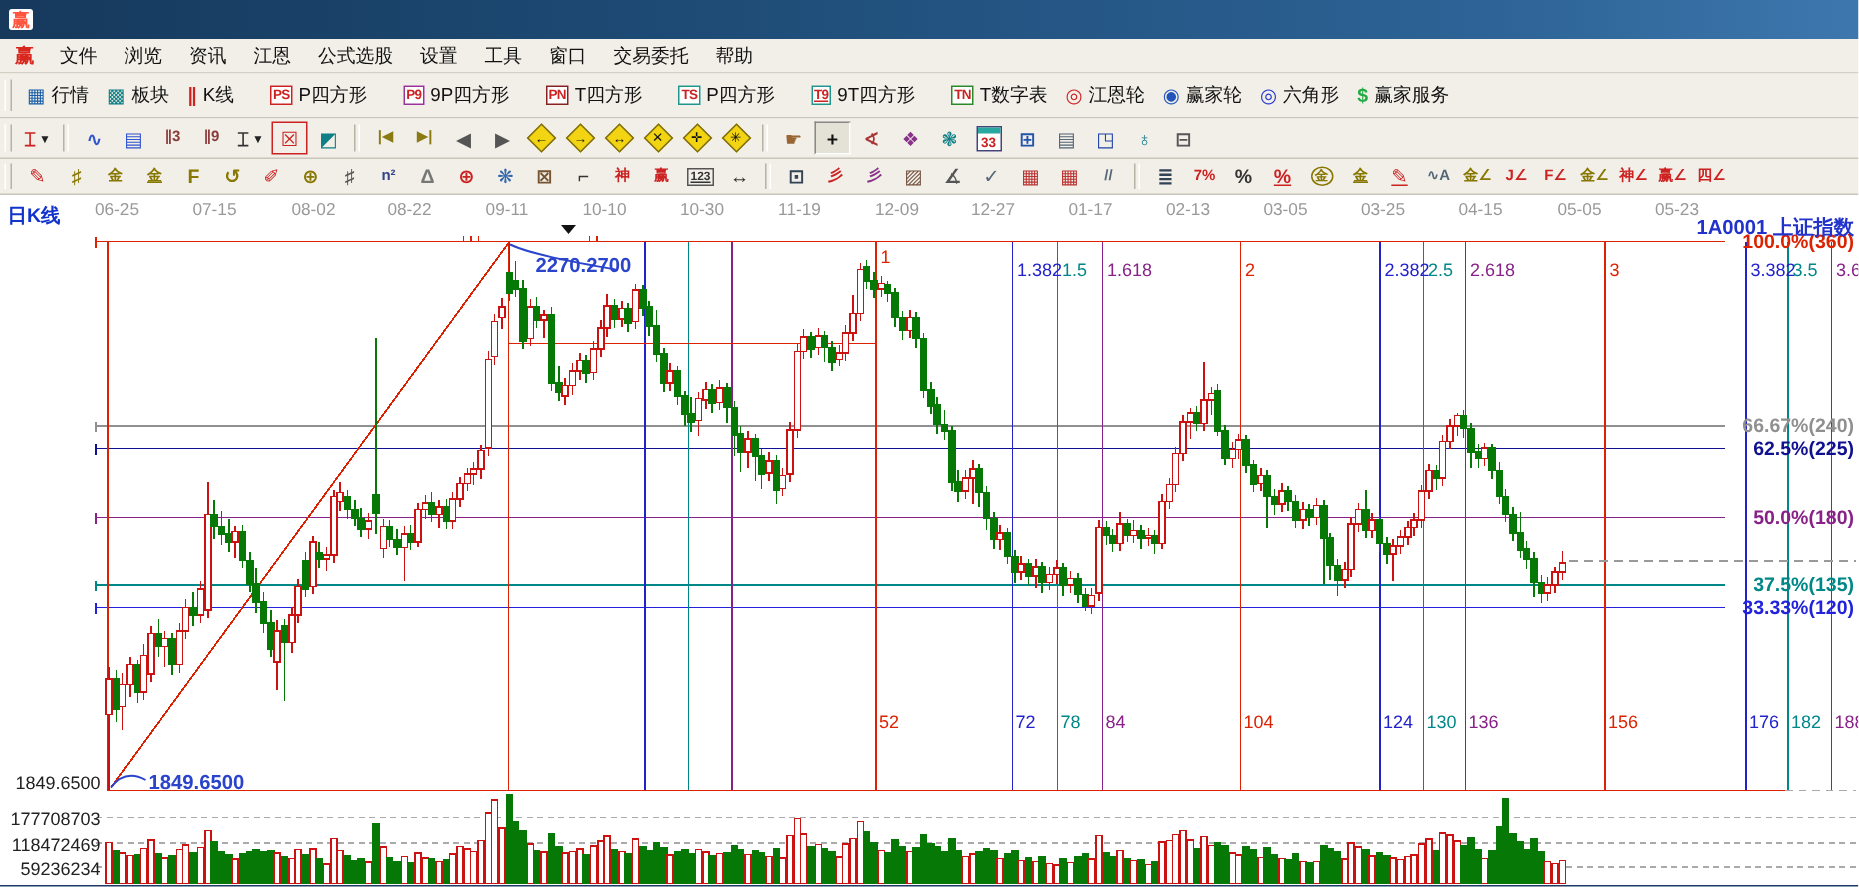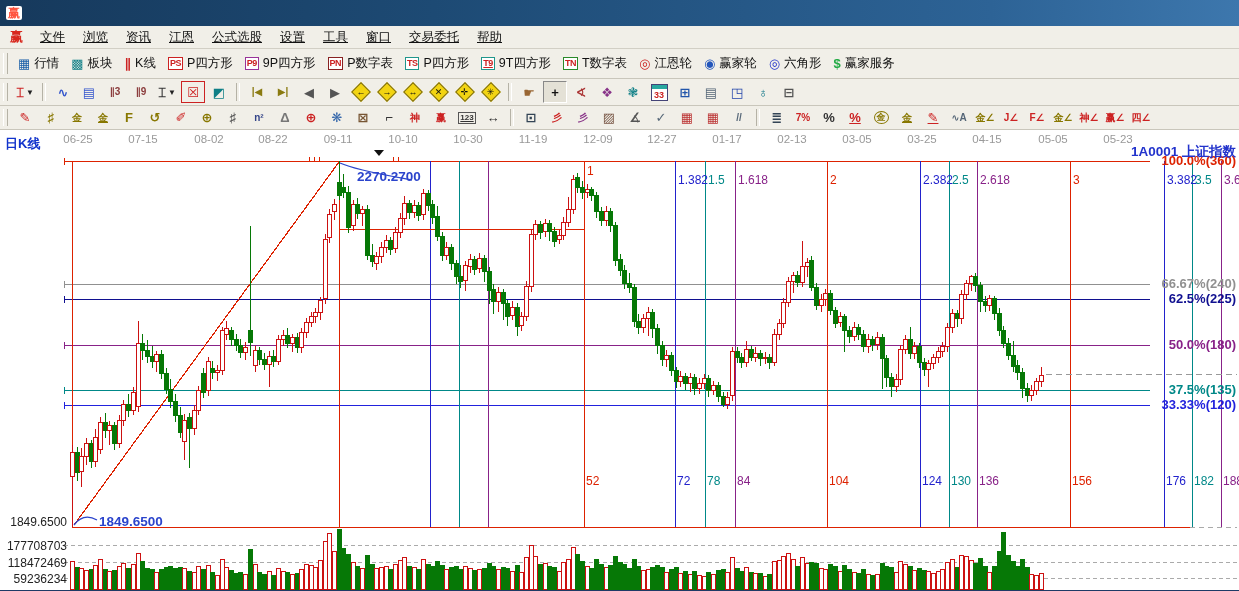--- a/index.html
+++ b/index.html
@@ -25,21 +25,21 @@
     margin:0 1px;border:1px solid transparent;cursor:default;position:relative;}
   .tb-ibtn.active{background:#e4e1d6;border-color:#888 #fff #fff #888;border-style:solid;}
   .tb-ibtn.redbox{border-color:#cc2222;}
   .glyph{font-size:13px;line-height:1;font-weight:bold;}
   .glyph.small{font-size:10px;}
   .glyph.u{text-decoration:underline;}
   .glyph.boxed{border:1px solid #555;font-size:8px;padding:1px 1px;font-weight:bold;}
   .glyph.circled{border:1px solid #887700;border-radius:50%;padding:1px 2px;font-size:9px;}
   .caret{font-size:8px;color:#222;margin-left:2px;}
   .badge{font-size:9px;font-weight:bold;color:#cc2222;border:1px solid;padding:0 1px;
-    letter-spacing:-0.5px;line-height:11px;background:#fff;}
+    letter-spacing:-0.5px;line-height:11px;background:#fff;margin-left:12px;}
   .dmd{width:12px;height:12px;background:#f2d412;border:1px solid #7c6c14;
     transform:rotate(45deg);display:flex;align-items:center;justify-content:center;}
   .dmd>span{transform:rotate(-45deg);font-size:9px;font-weight:bold;color:#111;line-height:1;}
   .cal{width:15px;height:15px;border:1px solid #447;background:#fff;position:relative;
     display:flex;align-items:flex-end;justify-content:center;font-size:9px;
     font-weight:bold;color:#cc2222;line-height:10px;}
   .cal::before{content:"";position:absolute;top:0;left:0;right:0;height:4px;background:#28a8a0;}
   .tb-sep{width:2px;height:70%;border-left:1px solid #b5b2a6;border-right:1px solid #fff;margin:0 4px;}
   #chart-wrap{position:relative;width:1239px;height:465px;background:#fff;}
   #chart-svg{position:absolute;left:0;top:0;}
@@ -47,21 +47,21 @@
 </style>
 </head>
 <body>
 
 <div class="titlebar">
   <span class="logo">赢</span>
 </div>
 
 <div class="menubar">
   <span class="logo">赢</span>
-  <div style="display:flex;height:100%;text-decoration:underline;">
+  <div style="display:flex;height:100%;">
       <div class="menu-item">文件</div>
       <div class="menu-item">浏览</div>
       <div class="menu-item">资讯</div>
       <div class="menu-item">江恩</div>
       <div class="menu-item">公式选股</div>
       <div class="menu-item">设置</div>
       <div class="menu-item">工具</div>
       <div class="menu-item">窗口</div>
       <div class="menu-item">交易委托</div>
       <div class="menu-item">帮助</div>
@@ -85,21 +85,21 @@
     <div class="tb-btn">
       <span class="badge" style="border-color: rgb(204, 34, 34);">PS</span>
       <span>P四方形</span>
     </div>
     <div class="tb-btn">
       <span class="badge" style="border-color: rgb(153, 51, 153);">P9</span>
       <span>9P四方形</span>
     </div>
     <div class="tb-btn">
       <span class="badge" style="border-color: rgb(136, 34, 34);">PN</span>
-      <span>P数字表</span>
+      <span>T四方形</span>
     </div>
     <div class="tb-btn">
       <span class="badge" style="border-color: rgb(31, 150, 140);">TS</span>
       <span>P四方形</span>
     </div>
     <div class="tb-btn">
       <span class="badge" style="border-color: rgb(31, 150, 140); text-decoration: underline;">T9</span>
       <span>9T四方形</span>
     </div>
     <div class="tb-btn">

